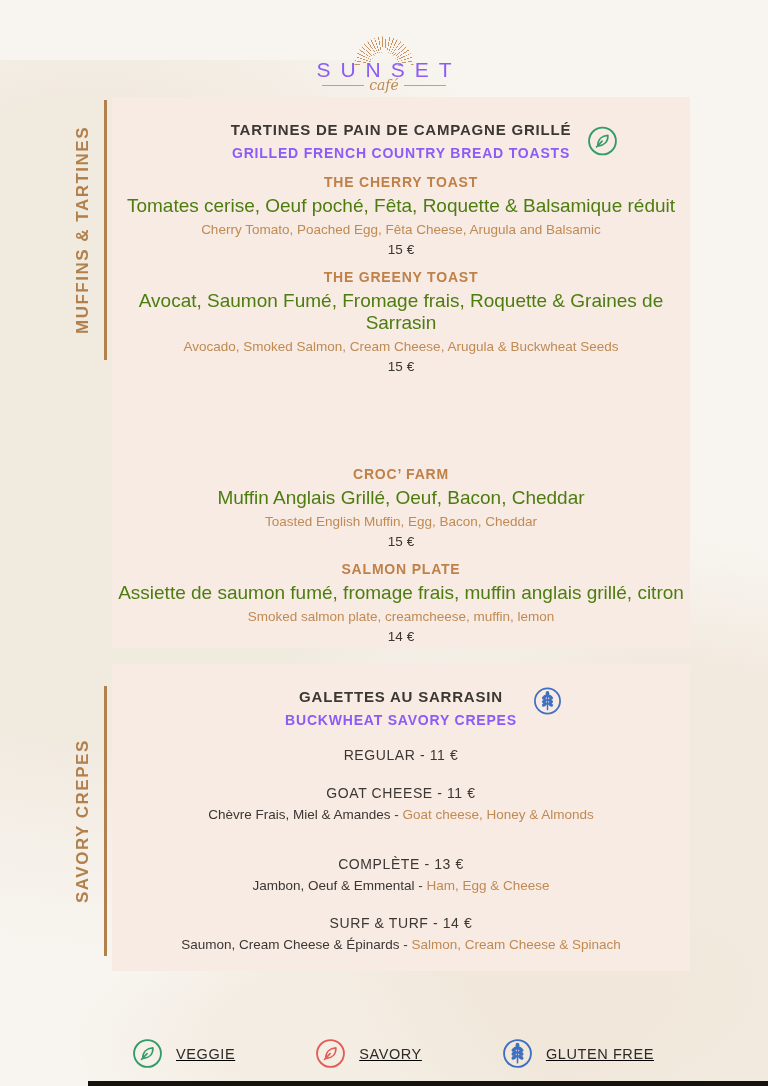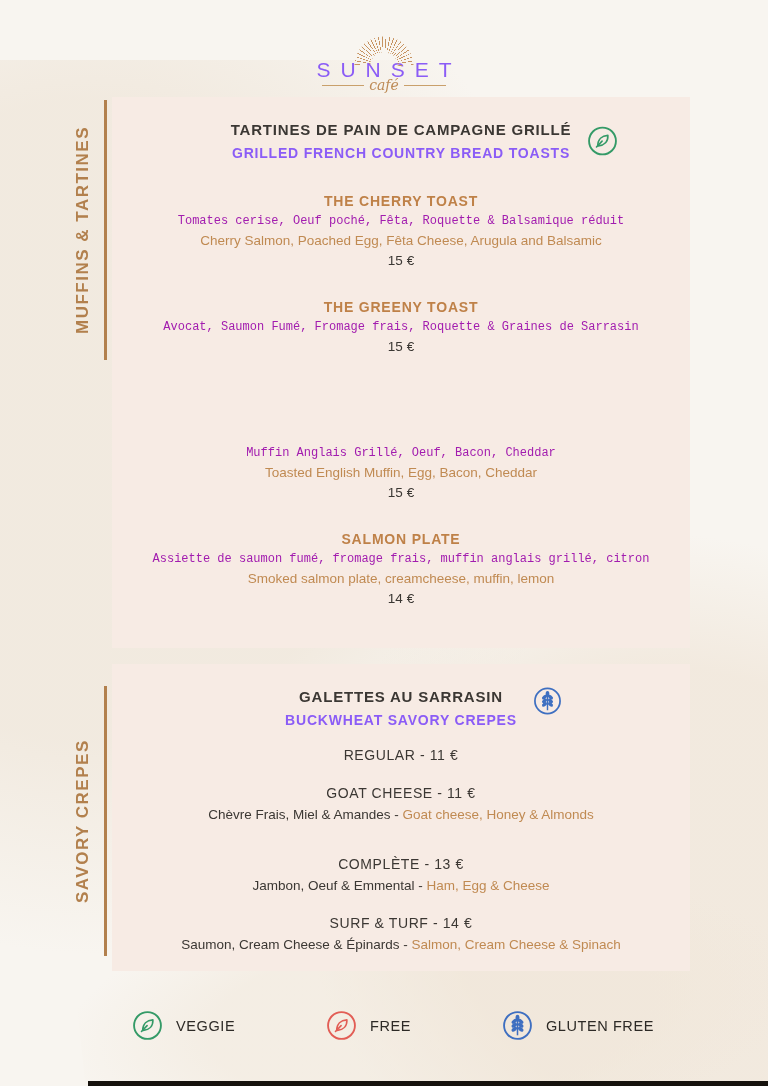--- a/index.html
+++ b/index.html
@@ -42,38 +42,38 @@
   .panel{position:absolute;left:112px;width:578px;background:#f7ebe4;text-align:center;}
   .panel1{top:97px;height:551px;}
   .panel2{top:664px;height:307px;}
 
   .header-wrap{position:relative;display:inline-block;margin-top:24px;}
   .title-fr{font-size:15px;color:#3b3733;letter-spacing:.8px;font-weight:600;}
   .title-en{font-size:14px;color:#8b5cf6;letter-spacing:.8px;font-weight:600;margin-top:7px;}
   .header-icon{position:absolute;left:100%;margin-left:16px;top:50%;transform:translateY(-50%);line-height:0;}
   .panel2 .header-icon{top:32%;}
 
-  .item{margin-top:31px;}
+  .item{margin-top:12px;}
   .item.gap-large{margin-top:92px;}
   .item-name{color:#bf8148;font-size:14px;letter-spacing:.8px;font-weight:600;}
-  .item-fr{color:#a21caf;font-size:12px;margin-top:5px;font-family:Liberation Mono, monospace;}
+  .item-fr{color:#4d7c0f;font-size:19px;margin-top:5px;}
   .item-en{color:#c08a52;font-size:13.5px;margin-top:5px;}
   .item-price{color:#3b3733;font-size:13.5px;margin-top:5px;font-weight:500;}
 
   .gf-note{margin-top:25px;display:flex;align-items:center;justify-content:center;gap:10px;
     color:#3b3733;font-size:14px;letter-spacing:.6px;font-weight:500;}
 
   .item2{margin-top:22px;}
   .item2.gap-med{margin-top:34px;}
   .item2-name{color:#3b3733;font-size:14px;letter-spacing:.6px;font-weight:400;}
   .item2-desc{margin-top:6px;font-size:13.5px;color:#3b3733;}
   .item2-desc .en{color:#c08a52;}
 
   
-  .legend{position:absolute;top:1010px;left:132px;width:522px;display:flex;justify-content:space-between;align-items:flex-end;}
+  .legend{position:absolute;top:1038px;left:132px;width:522px;display:flex;justify-content:space-between;align-items:flex-end;text-decoration:underline;}
   .legend-item{display:flex;align-items:center;gap:13px;}
   .legend-label{font-size:14.5px;letter-spacing:.6px;color:#2d2a26;font-weight:500;}
 
   .icon{line-height:0;display:inline-block;}
   .green{color:#349a67;}
   .red{color:#e25d55;}
   .blue{color:#3e6fc1;}
 
   .bottom-bar{position:absolute;bottom:0;left:88px;right:0;height:5px;background:#16120d;}
 </style>
@@ -106,31 +106,33 @@
         <circle cx="15" cy="15" r="13" fill="none" stroke="currentColor" stroke-width="1.8"></circle>
         <path d="M10.4 19.6 C10.4 13.6 14.4 9.9 20.2 9.6 C20.5 15.6 16.8 19.3 11 19.7 Z" fill="none" stroke="currentColor" stroke-width="1.6" stroke-linejoin="round"></path>
         <path d="M9.2 20.8 L14.6 15.1" stroke="currentColor" stroke-width="1.6" stroke-linecap="round"></path>
       </svg>
     </span>
   </div>
 
   <div class="item">
     <div class="item-name">THE CHERRY TOAST</div>
     <div class="item-fr">Tomates cerise, Oeuf poché, Fêta, Roquette &amp; Balsamique réduit</div>
-    <div class="item-en">Cherry Salmon, Poached Egg, Fêta Cheese, Arugula and Balsamic</div>
+    <div class="item-en">Cherry Tomato, Poached Egg, Fêta Cheese, Arugula and Balsamic</div>
     <div class="item-price">15 €</div>
   </div>
 
   <div class="item">
     <div class="item-name">THE GREENY TOAST</div>
     <div class="item-fr">Avocat, Saumon Fumé, Fromage frais, Roquette &amp; Graines de Sarrasin</div>
+    <div class="item-en">Avocado, Smoked Salmon, Cream Cheese, Arugula &amp; Buckwheat Seeds</div>
     <div class="item-price">15 €</div>
   </div>
 
   <div class="item gap-large">
+    <div class="item-name">CROC’ FARM</div>
     <div class="item-fr">Muffin Anglais Grillé, Oeuf, Bacon, Cheddar</div>
     <div class="item-en">Toasted English Muffin, Egg, Bacon, Cheddar</div>
     <div class="item-price">15 €</div>
   </div>
 
   <div class="item">
     <div class="item-name">SALMON PLATE</div>
     <div class="item-fr">Assiette de saumon fumé, fromage frais, muffin anglais grillé, citron</div>
     <div class="item-en">Smoked salmon plate, creamcheese, muffin, lemon</div>
     <div class="item-price">14 €</div>
@@ -192,21 +194,21 @@
     <span class="legend-label">VEGGIE</span>
   </div>
   <div class="legend-item">
     <span class="icon red">
       <svg viewBox="0 0 30 30" width="31" height="31">
         <circle cx="15" cy="15" r="13" fill="none" stroke="currentColor" stroke-width="1.8"></circle>
         <path d="M10.4 19.6 C10.4 13.6 14.4 9.9 20.2 9.6 C20.5 15.6 16.8 19.3 11 19.7 Z" fill="none" stroke="currentColor" stroke-width="1.6" stroke-linejoin="round"></path>
         <path d="M9.2 20.8 L14.6 15.1" stroke="currentColor" stroke-width="1.6" stroke-linecap="round"></path>
       </svg>
     </span>
-    <span class="legend-label">FREE</span>
+    <span class="legend-label">SAVORY</span>
   </div>
   <div class="legend-item">
     <span class="icon blue">
       <svg viewBox="0 0 30 30" width="31" height="31">
         <circle cx="15" cy="15" r="13" fill="none" stroke="currentColor" stroke-width="1.8"></circle>
         <line x1="15" y1="5.5" x2="15" y2="24.5" stroke="currentColor" stroke-width="1.5"></line>
         <ellipse cx="15" cy="7.6" rx="1.9" ry="3" fill="currentColor"></ellipse>
         <ellipse cx="11.9" cy="11" rx="3" ry="1.8" fill="currentColor" transform="rotate(-38 11.9 11)"></ellipse>
         <ellipse cx="18.1" cy="11" rx="3" ry="1.8" fill="currentColor" transform="rotate(38 18.1 11)"></ellipse>
         <ellipse cx="11.9" cy="14.8" rx="3" ry="1.8" fill="currentColor" transform="rotate(-38 11.9 14.8)"></ellipse>

